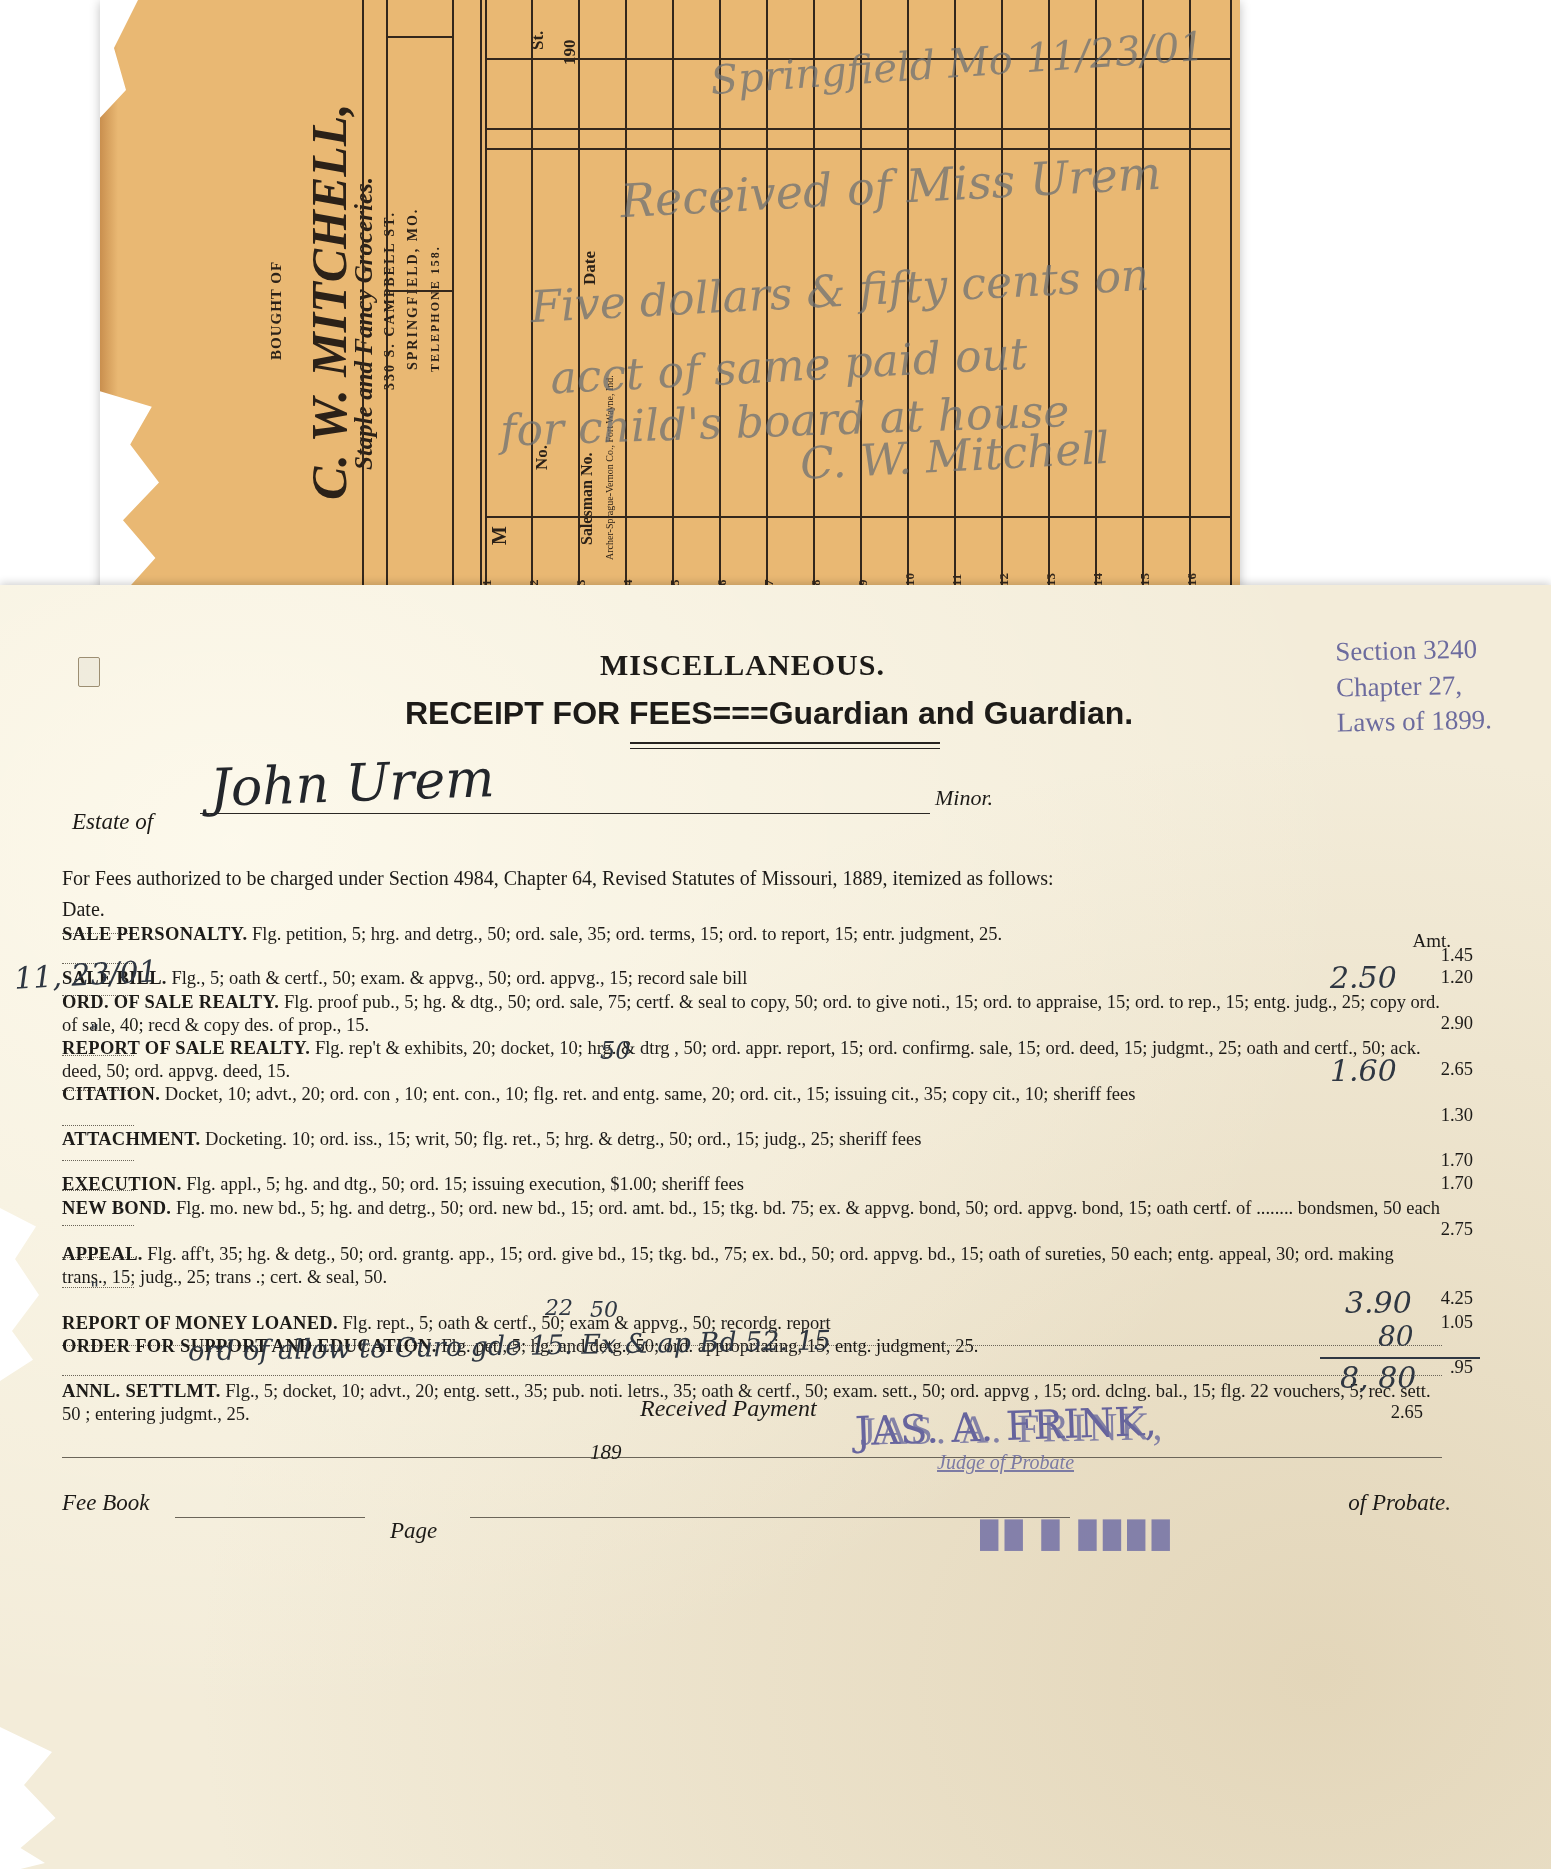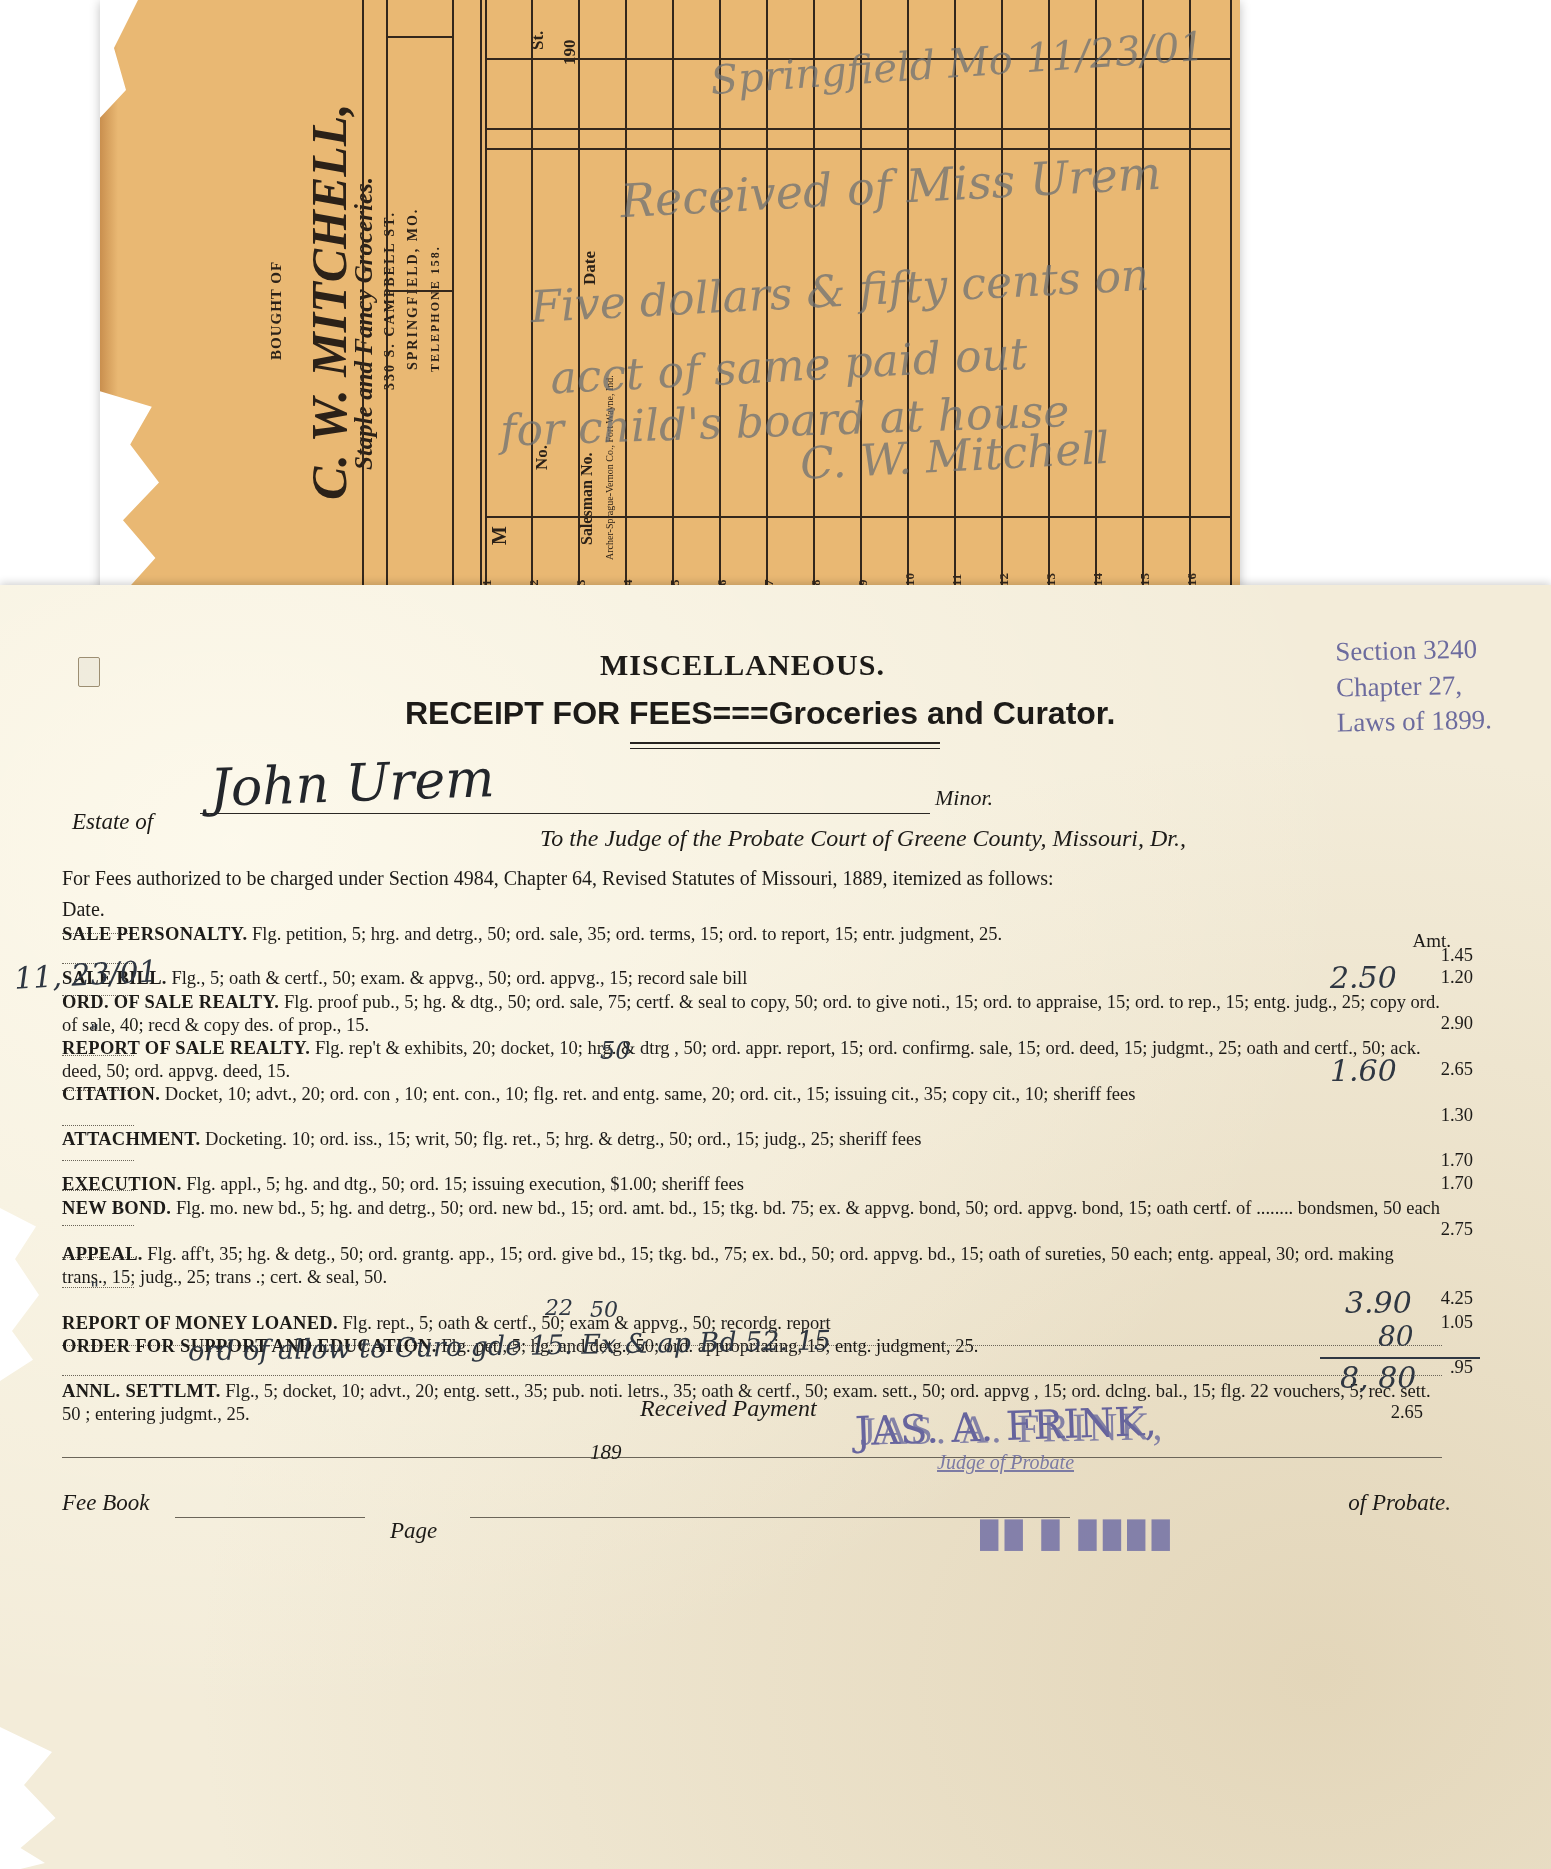--- a/index.html
+++ b/index.html
@@ -222,35 +222,34 @@
   <div class="hw hw6">C. W. Mitchell</div>
 
 </div>
 
 <div id="fee-receipt">
   <div class="hole"></div>
   <div class="tear-left"></div>
   <div class="tear-left2"></div>
 
   <div class="hdr-misc">MISCELLANEOUS.</div>
-  <div class="hdr-main">RECEIPT FOR FEES===Groceries and Curator.</div>
+  <div class="hdr-main">RECEIPT FOR FEES===Guardian and Guardian.</div>
   <div class="hdr-rule"></div>
 
   <div class="stamp">
     <div>Section 3240</div>
     <div>Chapter 27,</div>
     <div>Laws of 1899.</div>
   </div>
 
   <div class="estate-label">Estate of</div>
   <div class="estate-line"></div>
   <div class="estate-name">John Urem</div>
   <div class="minor">Minor.</div>
 
-  <div class="tojudge">To the Judge of the Probate Court of Greene County, Missouri,  Dr.,</div>
   <div class="forfees">For Fees authorized to be charged under Section 4984, Chapter 64, Revised Statutes of Missouri, 1889, itemized as follows:</div>
   <div class="datelbl">Date.</div>
   <div class="amtlbl">Amt.</div>
 
   <div class="dotline" style="left:62px;top:348px;width:72px;"></div>
   <div class="dotline" style="left:62px;top:378px;width:72px;"></div>
   <div class="dotline" style="left:62px;top:410px;width:72px;"></div>
   <div class="dotline" style="left:62px;top:470px;width:72px;"></div>
   <div class="dotline" style="left:62px;top:505px;width:72px;"></div>
   <div class="dotline" style="left:62px;top:540px;width:72px;"></div>

